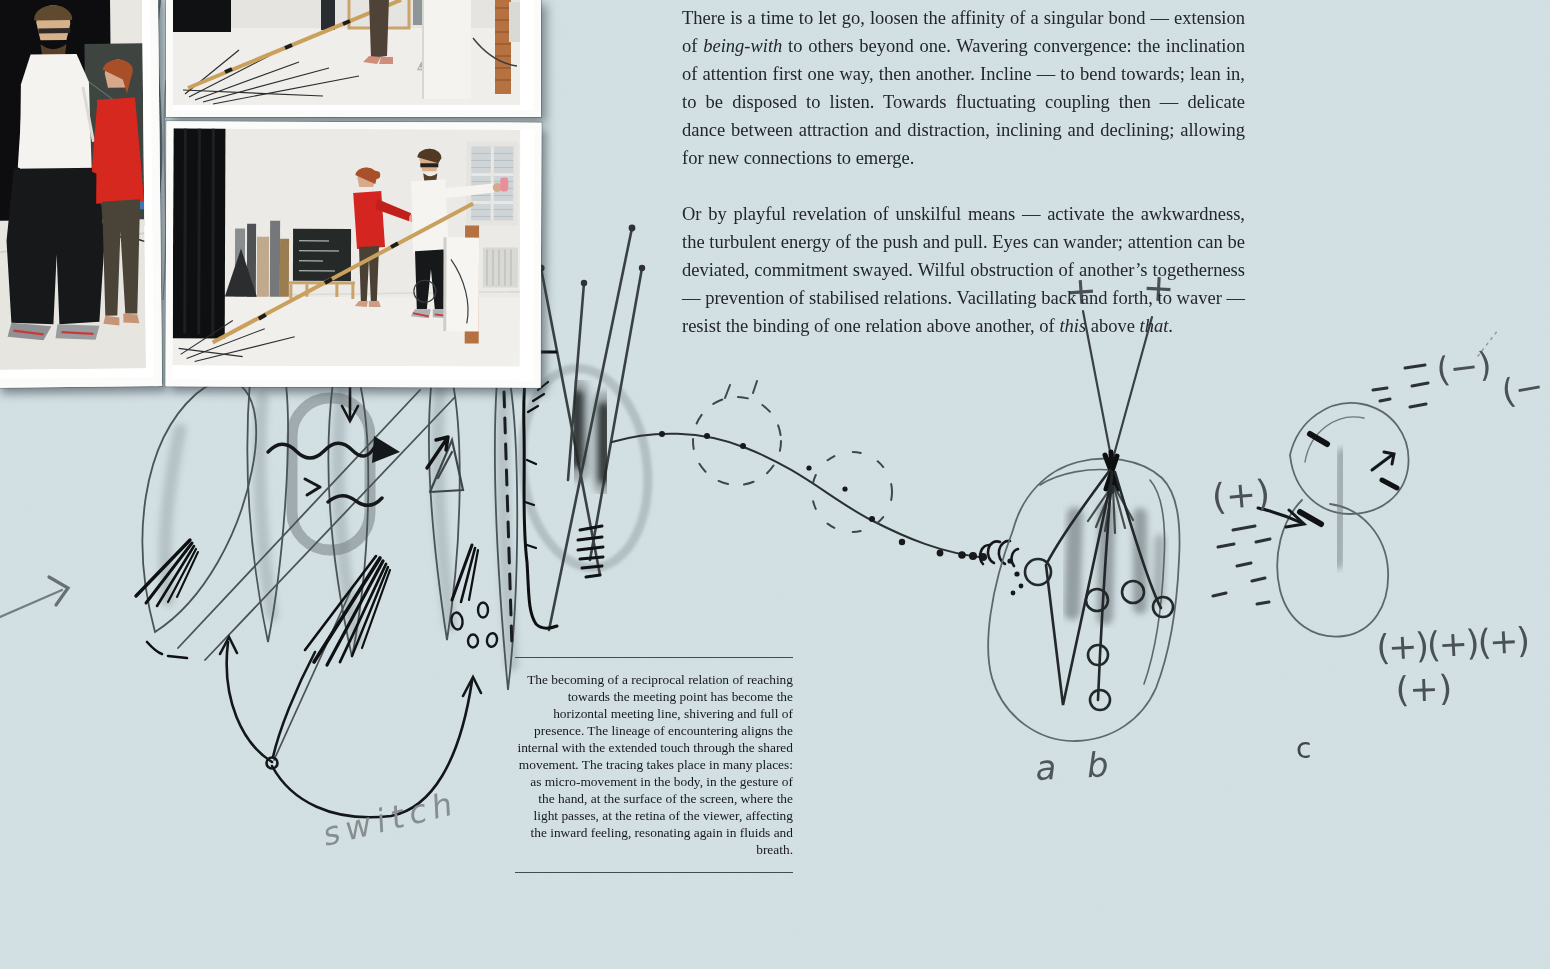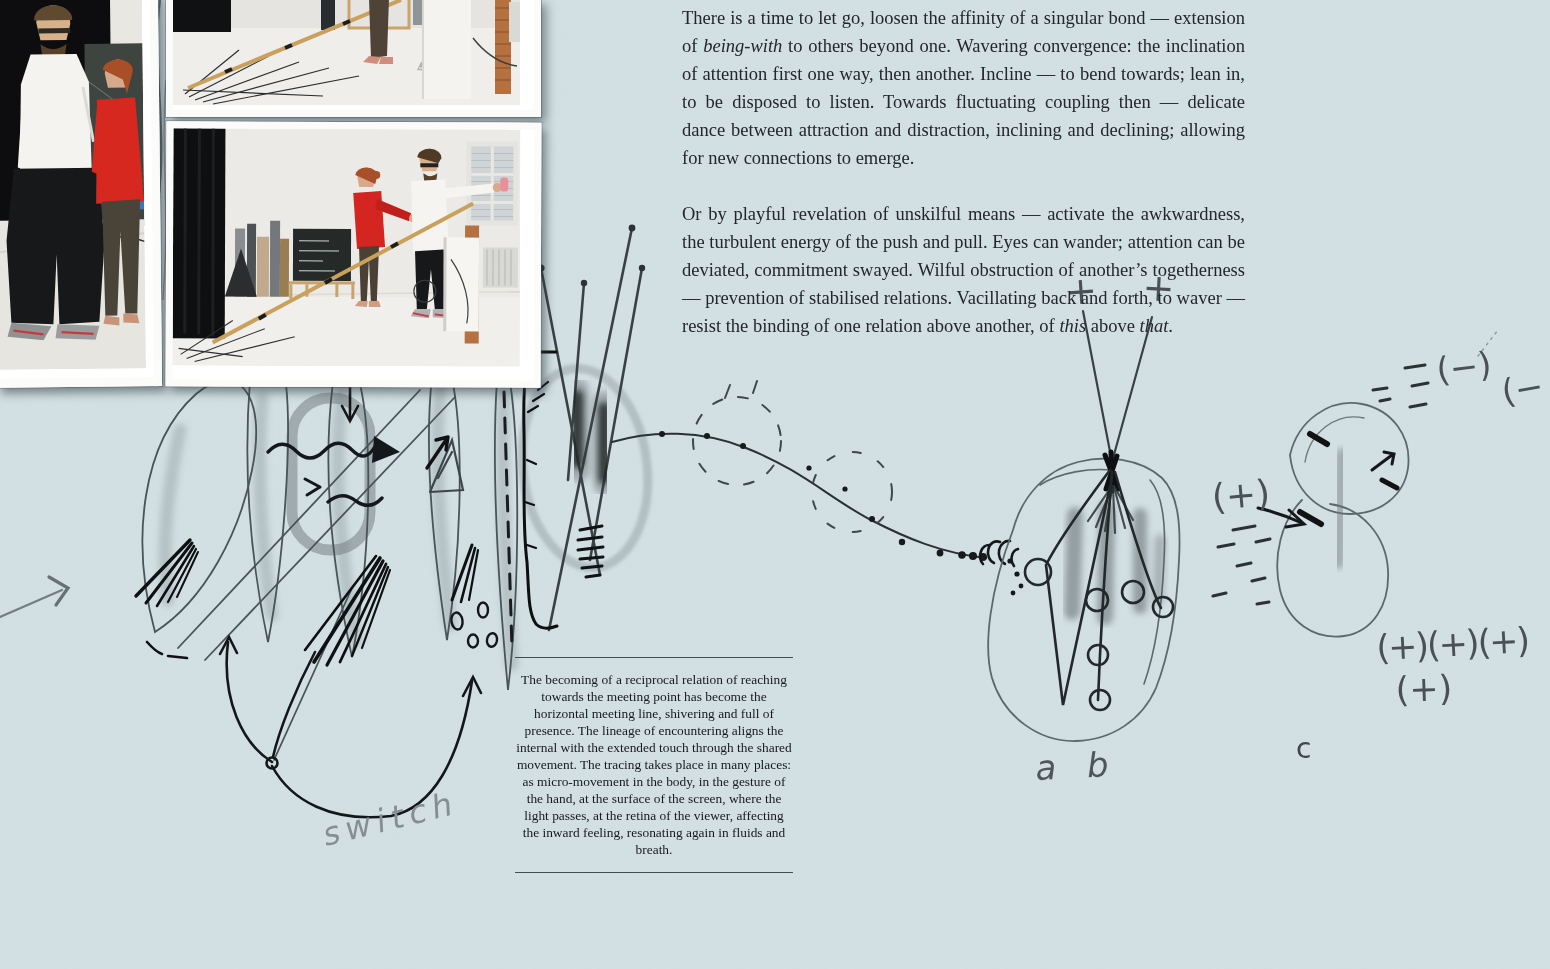--- a/index.html
+++ b/index.html
@@ -13,21 +13,21 @@
   .photo-left{left:-6px;top:-8px;width:158px;height:386px;border:0 solid #fbfbf9;
         border-right-width:8px;border-bottom-width:9px;transform:rotate(-.6deg);}
   .photo-top{left:166px;top:-2px;width:361px;height:112px;border:7px solid #fbfbf9;border-top-width:0;}
   .photo-mid{left:166px;top:122px;width:361px;height:251px;border:7px solid #fbfbf9;transform:rotate(.2deg);}
   .bodycol{position:absolute;left:682px;top:4px;width:563px;color:#23262a;
         font-size:18.5px;line-height:28px;text-align:justify;}
   .bodycol p{margin:0 0 28px 0;}
   .bodycol i{font-style:italic;}
   .caption{position:absolute;left:515px;top:657px;width:278px;color:#17191c;
         border-top:1px solid #3e4e54;border-bottom:1px solid #3e4e54;padding:13px 0 14px 0;}
-  .caption p{margin:0;font-size:13.4px;line-height:17px;text-align:center;}
+  .caption p{margin:0;font-size:13.4px;line-height:17px;text-align:right;}
 </style>
 </head>
 <body>
 
 <div class="page">
 
   <svg class="paper-tex" xmlns="http://www.w3.org/2000/svg">
     <filter id="grain">
       <feTurbulence type="fractalNoise" baseFrequency="0.85" numOctaves="2" seed="7"></feTurbulence>
       <feColorMatrix type="matrix" values="0 0 0 0 0.86  0 0 0 0 0.77  0 0 0 0 0.73  0 0 0 0.10 0"></feColorMatrix>

